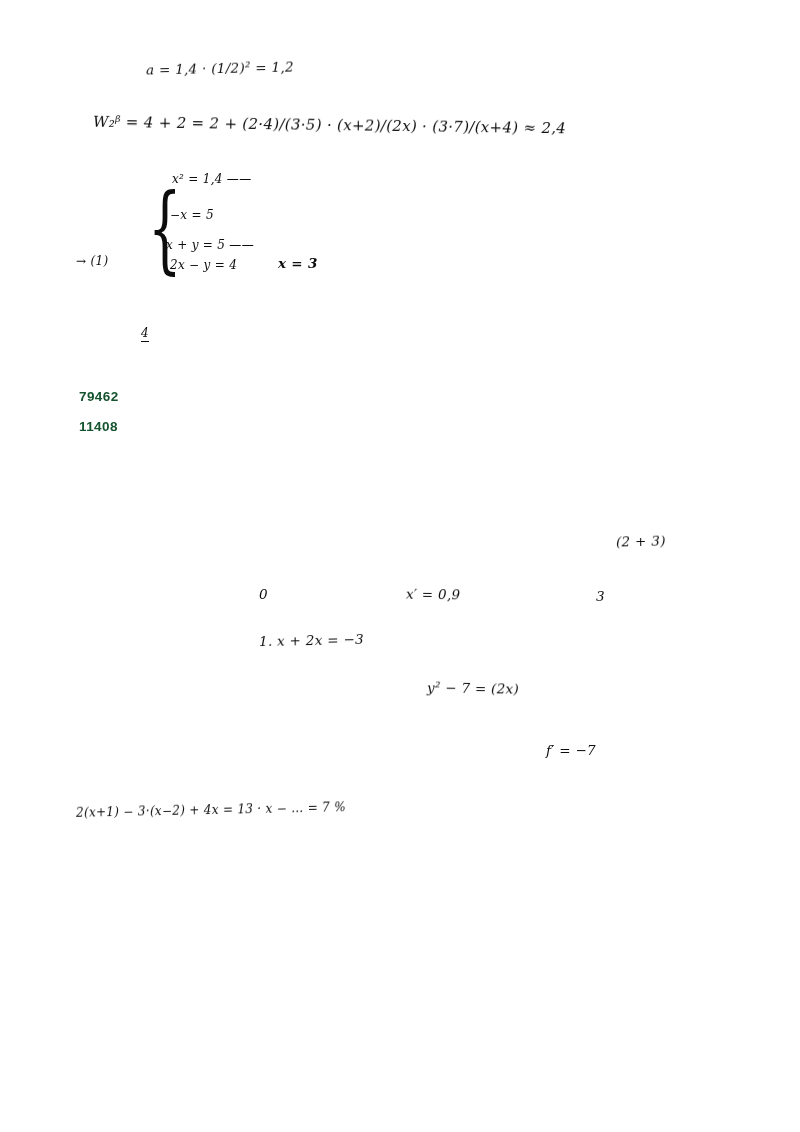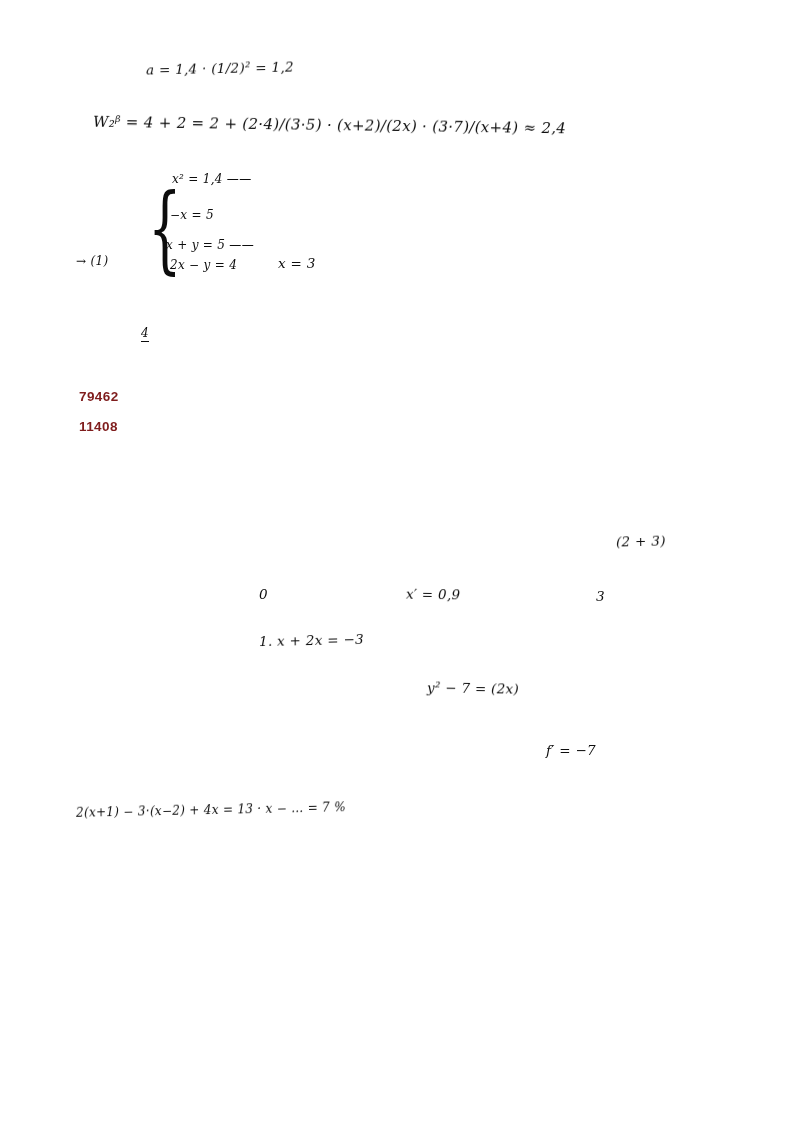--- a/index.html
+++ b/index.html
@@ -32,21 +32,21 @@
     filter:blur(0.3px);
     font-weight:300;
   }
   .underlined{border-bottom:1.5px solid #0d0d0d;padding-bottom:1px;}
   a.bluelink{
     position:absolute;
     font-family:"Liberation Sans", sans-serif;
     font-style:normal;
     font-weight:700;
     font-size:13.5px;
-    color:#7f1d1d;
+    color:#14532d;
     text-decoration:none;
     letter-spacing:0.4px;
   }
   .tilt-l{transform:rotate(-1.2deg);}
   .tilt-r{transform:rotate(0.8deg);}
 </style>
 </head>
 <body>
 
 <div class="page">
@@ -57,21 +57,21 @@
 
   <span class="brace" style="left:148px;top:180px;">{</span>
 
   <span class="frag sm" style="left:172px;top:172px;">x² = 1,4 ——</span>
   <span class="frag sm" style="left:170px;top:208px;">−x = 5</span>
   <span class="frag sm" style="left:166px;top:238px;">x + y = 5 ——</span>
   <span class="frag sm" style="left:170px;top:258px;">2x − y = 4</span>
 
   <span class="frag sm" style="left:76px;top:254px;">→ (1)</span>
 
-  <span class="frag md" style="left:278px;top:255px;">x = 3</span>
+  <span class="frag md" style="left:278px;top:255px;font-weight:bold;">x = 3</span>
 
   <span class="frag sm underlined" style="left:141px;top:326px;">4</span>
 
   <a class="bluelink" style="left:79px;top:389px;" href="#">79462</a>
   <a class="bluelink" style="left:79px;top:419px;" href="#">11408</a>
 
   <span class="frag md tilt-l" style="left:616px;top:533px;">(2 + 3)</span>
 
   <span class="frag md" style="left:259px;top:586px;">0</span>
   <span class="frag md tilt-r" style="left:406px;top:586px;">x′ = 0,9</span>

